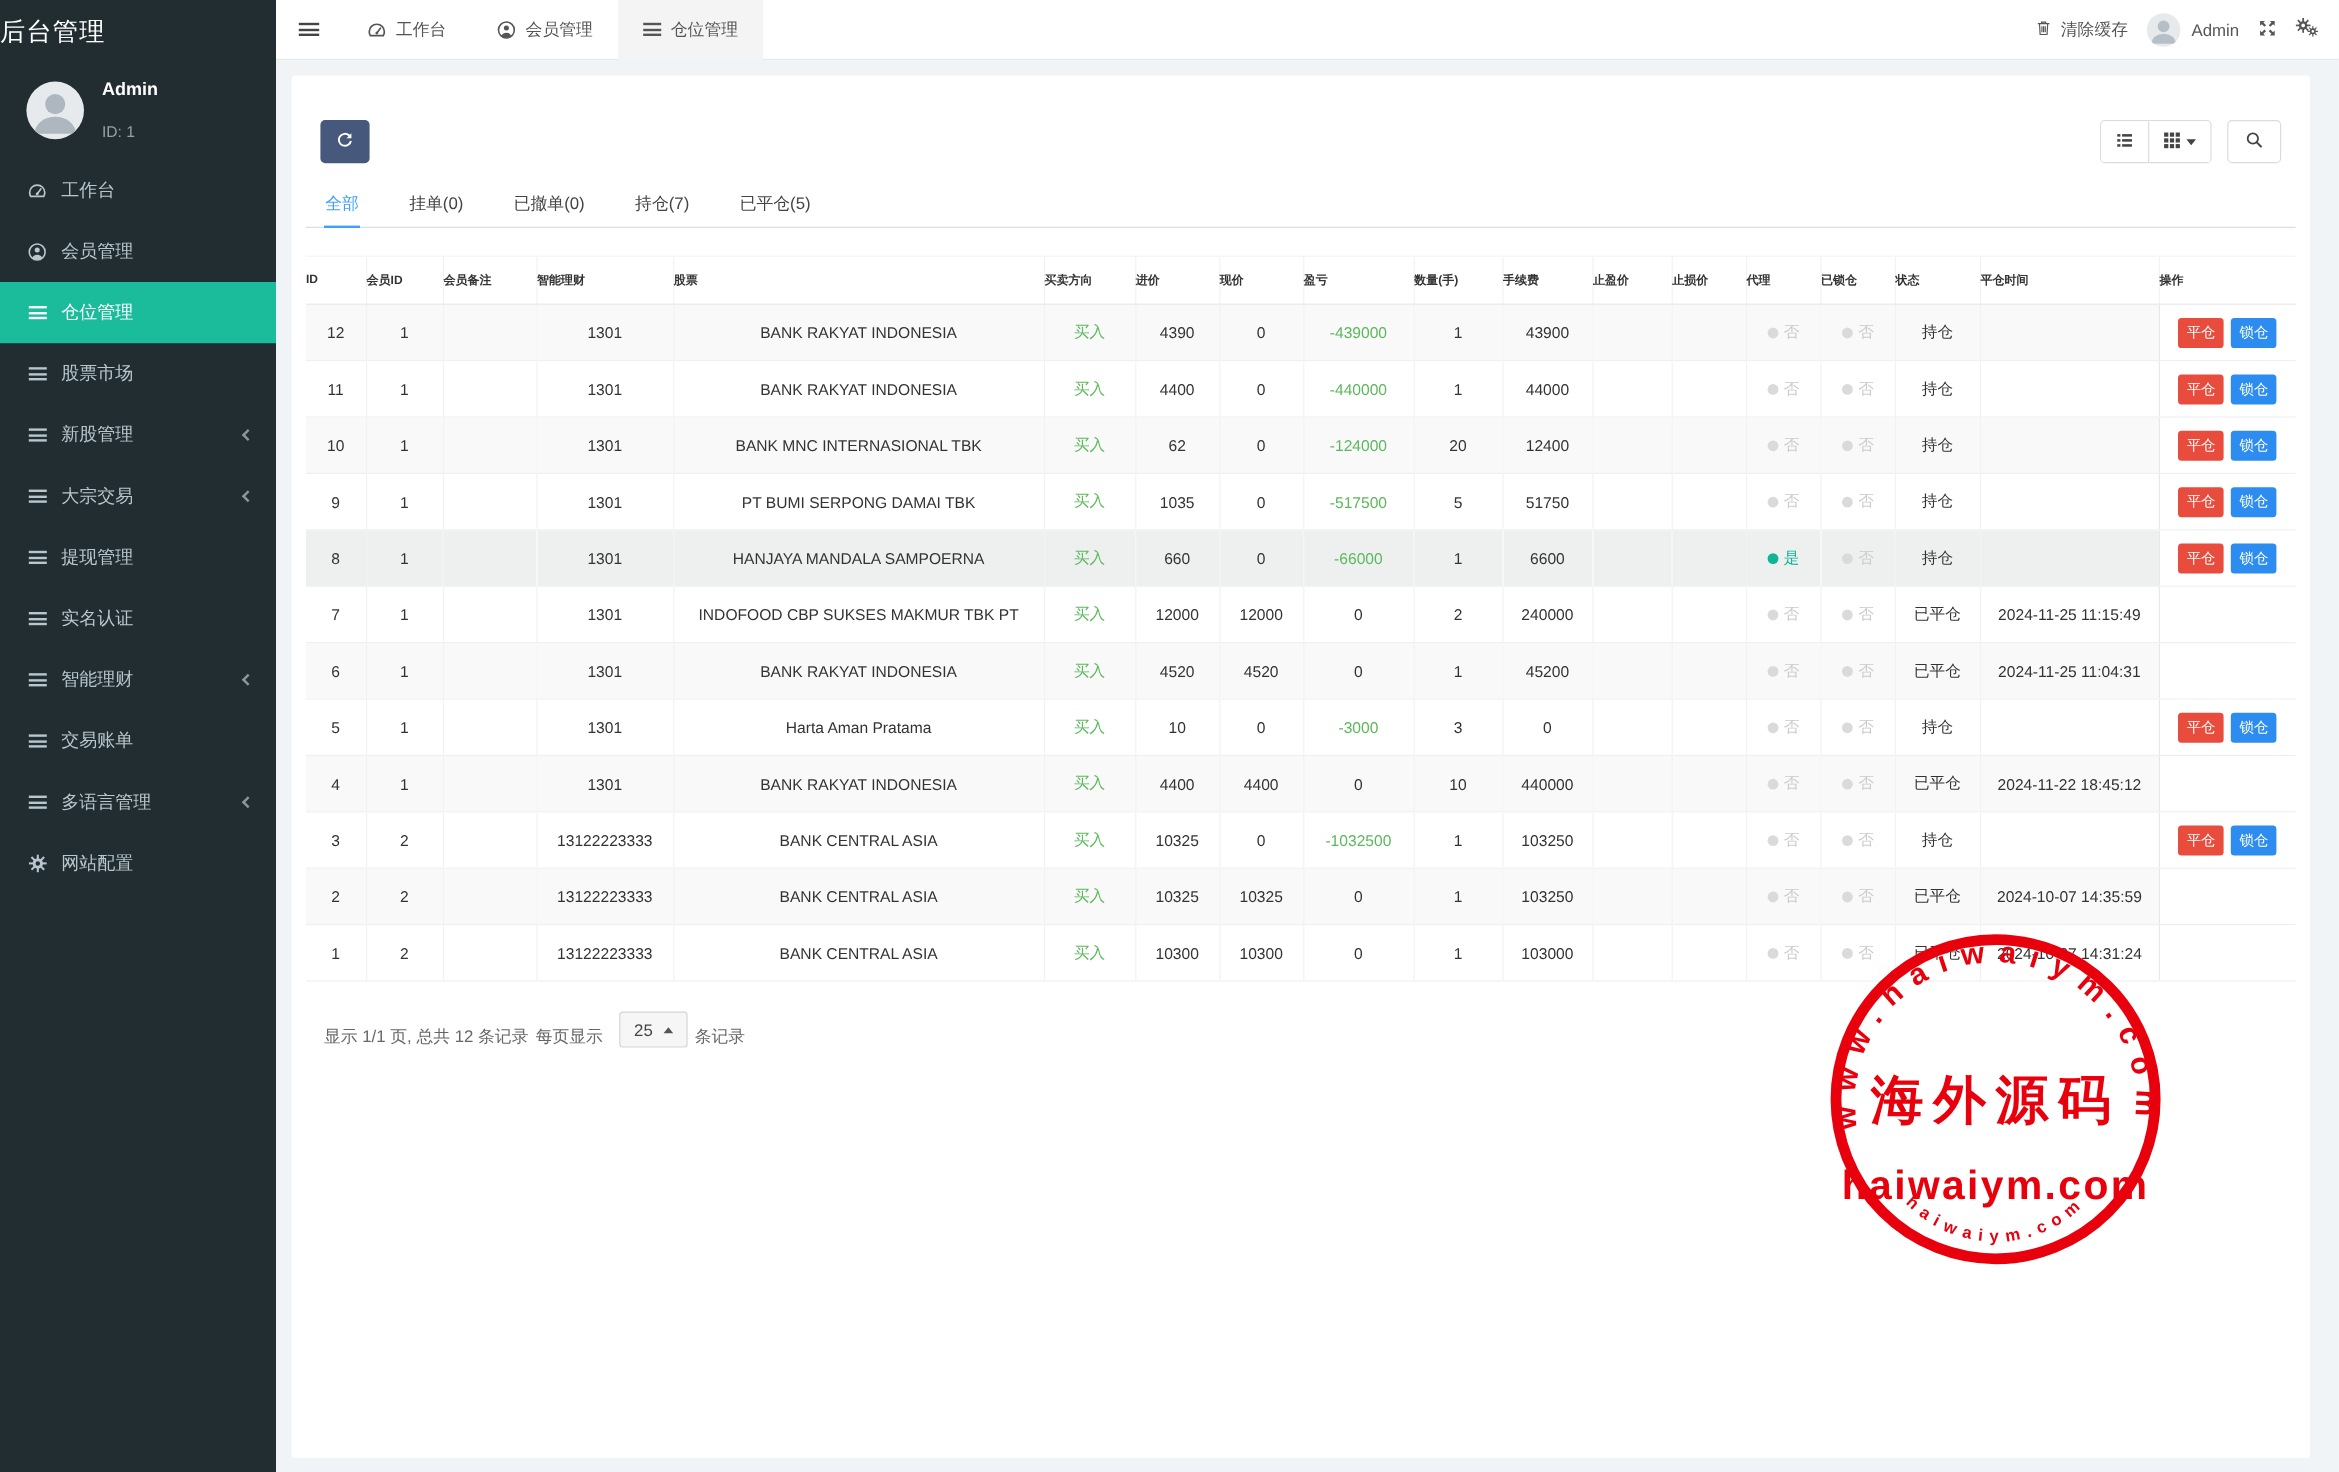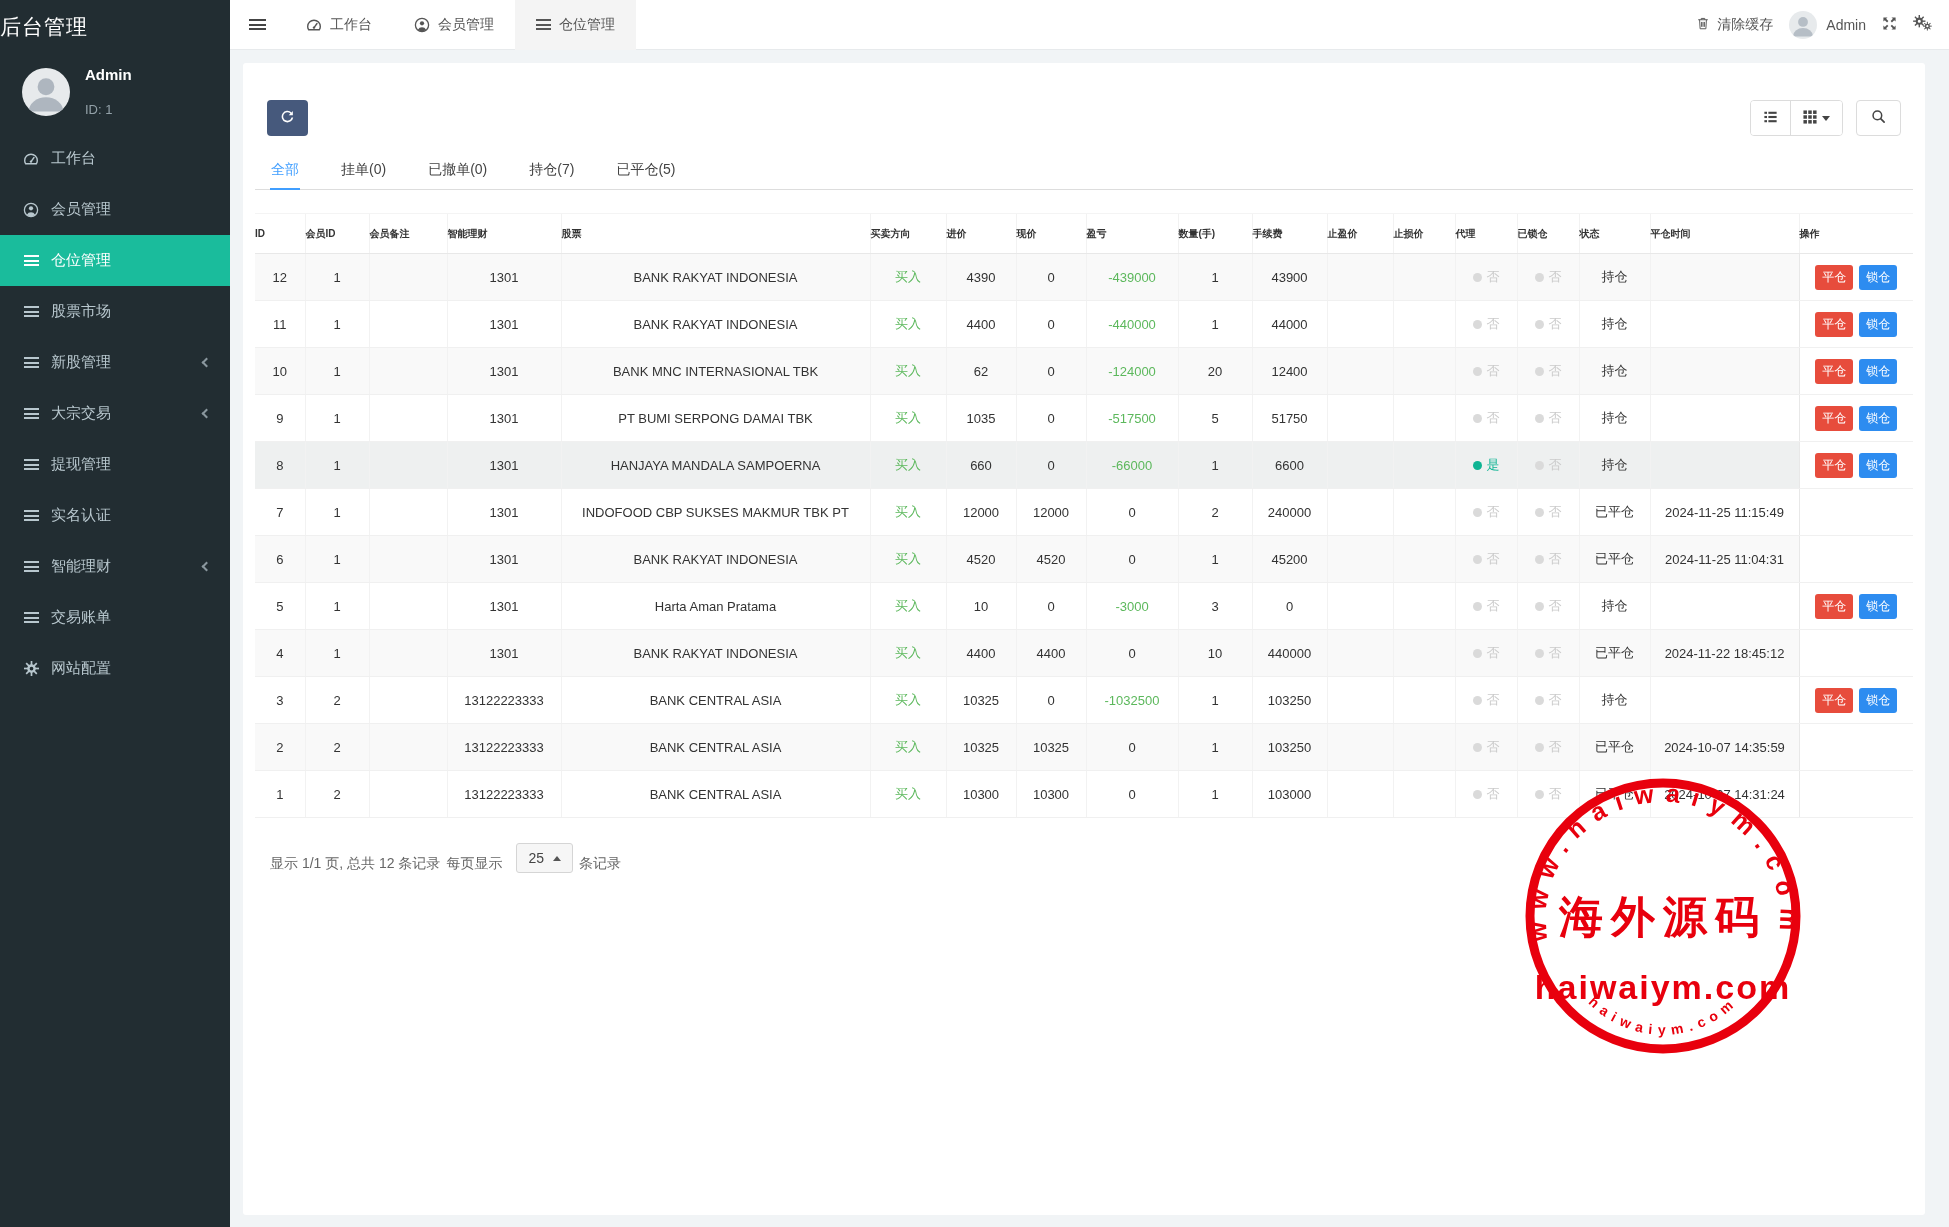--- a/index.html
+++ b/index.html
@@ -168,20 +168,27 @@
         <i class="chev"></i>
       </div>
       <div class="side-item">
         <span class="icn">
           <span class="i-bars"></span>
         </span>
         <span>交易账单</span>
       </div>
       <div class="side-item">
         <span class="icn">
+          <span class="i-bars"></span>
+        </span>
+        <span>多语言管理</span>
+        <i class="chev"></i>
+      </div>
+      <div class="side-item">
+        <span class="icn">
           <svg viewBox="0 0 16 16" width="15" height="15" fill="currentColor">
             <g>
               <rect x="7.1" y="0" width="1.8" height="4.4"></rect>
               <rect x="7.1" y="0" width="1.8" height="4.4" transform="rotate(45 8 8)"></rect>
               <rect x="7.1" y="0" width="1.8" height="4.4" transform="rotate(90 8 8)"></rect>
               <rect x="7.1" y="0" width="1.8" height="4.4" transform="rotate(135 8 8)"></rect>
               <rect x="7.1" y="0" width="1.8" height="4.4" transform="rotate(180 8 8)"></rect>
               <rect x="7.1" y="0" width="1.8" height="4.4" transform="rotate(225 8 8)"></rect>
               <rect x="7.1" y="0" width="1.8" height="4.4" transform="rotate(270 8 8)"></rect>
               <rect x="7.1" y="0" width="1.8" height="4.4" transform="rotate(315 8 8)"></rect>

